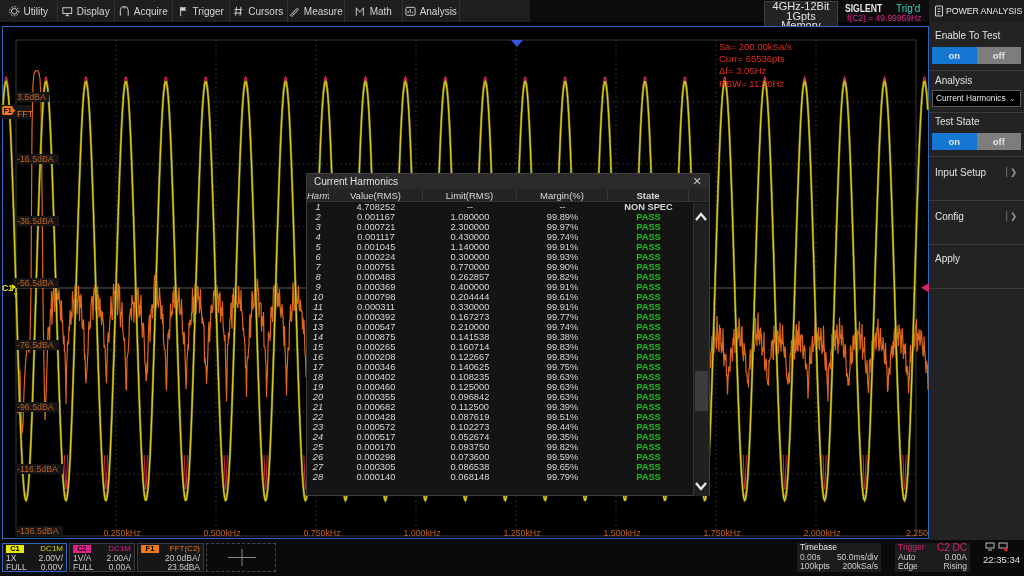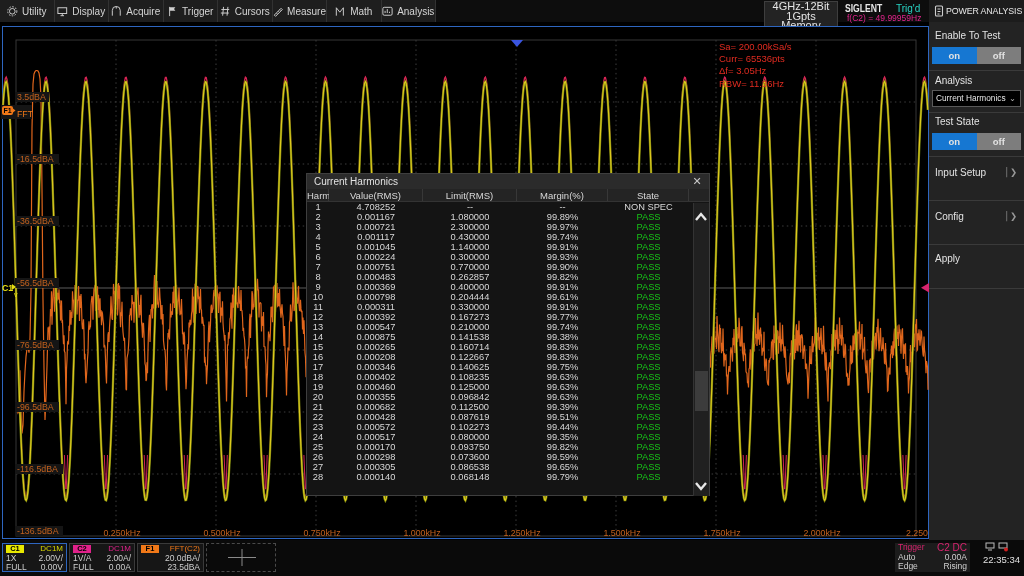--- a/index.html
+++ b/index.html
@@ -1,38 +1,38 @@
 <!DOCTYPE html>
 <html><head><meta charset="utf-8"><style>
 * { margin:0; padding:0; box-sizing:border-box; }
 body { width:1024px; height:576px; background:#000; overflow:hidden;
   font-family:"Liberation Sans", sans-serif; position:relative; }
 #topbar { position:absolute; left:0; top:0; width:929px; height:22px; background:#0d0d0d; }
-#menus { position:absolute; left:0; top:0; width:436px; height:22px; background:#1e1e1e; display:flex; }
+#menus { position:absolute; left:0; top:0; width:530px; height:22px; background:#1e1e1e; display:flex; }
 .mi { width:57.5px; height:22px; display:flex; align-items:center; justify-content:center;
   gap:4px; border-right:1px solid #323232; color:#d5d5d5; font-size:10px; white-space:nowrap; overflow:hidden; }
 #infobox { position:absolute; left:764px; top:1px; width:74px; height:32px; background:#232323;
   border:1px solid #3e3e3e; color:#e6e6e6; font-size:11px; text-align:center; line-height:9.5px; padding-top:0; }
 #siglent { position:absolute; left:845px; top:2px; color:#e8e8e8; font-size:11px;
   font-weight:bold; transform:scaleX(0.78); transform-origin:left; white-space:nowrap; }
 #trigd { position:absolute; left:896px; top:3px; color:#28d4c4; font-size:10px; }
 #fc2 { position:absolute; left:847px; top:13px; color:#e0258c; font-size:8.5px; }
 #scope { position:absolute; left:0; top:0; }
 
 #tbl { position:absolute; left:306px; top:173px; width:404px; height:323px;
   background:#141414; border:1px solid #3e3e3e; z-index:5; font-size:9.5px; color:#d8d8d8; }
 #tbl .title { height:15px; background:#2b2b2b; line-height:15px; padding-left:7px; font-size:10px; color:#e2e2e2; }
 #tbl .x { position:absolute; right:5px; top:2px; width:14px; height:11px; color:#c8c8c8; font-size:11px; text-align:center; line-height:11px; }
 #tbl .sum { height:14px; display:flex; background:#1b1b1b; border-bottom:1px solid #333; }
 #tbl .sum div { line-height:14px; text-align:center; border-right:1px solid #2e2e2e; }
 #tbl .hdr { height:13px; display:flex; background:#242424; border-bottom:1px solid #333; }
 #tbl .hdr div { line-height:13px; text-align:center; border-right:1px solid #383838; background:#242424; }
 #tbl .tr { height:10px; display:flex; line-height:10px; font-size:9.3px; }
 #tbl .tr div { text-align:center; }
-.c0 { width:22px; } .c1 { width:94px; } .c2 { width:94px; } .c3 { width:91px; } .c4 { width:81px; }
+.c0 { width:22px;font-style:italic; } .c1 { width:94px; } .c2 { width:94px; } .c3 { width:91px; } .c4 { width:81px;font-weight:bold; }
 #sbar { position:absolute; right:0; top:29px; width:16px; height:293px; background:#202020; border-left:1px solid #333; }
 #sthumb { position:absolute; right:1px; top:197px; width:13px; height:40px; background:#3c3c3c; }
 
 #side { position:absolute; left:929px; top:0; width:95px; height:561px; background:#232323; color:#e2e2e2; }
 #side .hd { height:22px; background:#1c1c1c; line-height:22px; font-size:8.8px; padding-left:17px; color:#e8e8e8; white-space:nowrap; letter-spacing:-0.1px; }
 #side .lbl { position:absolute; left:6px; font-size:10px; white-space:nowrap; }
 .tog { position:absolute; left:3px; width:89px; height:17px; display:flex; font-size:9.5px;font-weight:bold; }
 .tog .on { width:44.5px; background:#1677d2; text-align:center; line-height:17px; }
 .tog .off { width:44.5px; background:#7d7d7d; text-align:center; line-height:17px; }
 #dd { position:absolute; left:3px; top:90px; width:89px; height:17px; background:#000;
@@ -338,21 +338,21 @@
     <div class="tr">
       <div class="c0">23</div>
       <div class="c1">0.000572</div>
       <div class="c2">0.102273</div>
       <div class="c3">99.44%</div>
       <div class="c4" style="color:#17c217">PASS</div>
     </div>
     <div class="tr">
       <div class="c0">24</div>
       <div class="c1">0.000517</div>
-      <div class="c2">0.080000</div>
+      <div class="c2">0.052674</div>
       <div class="c3">99.35%</div>
       <div class="c4" style="color:#17c217">PASS</div>
     </div>
     <div class="tr">
       <div class="c0">25</div>
       <div class="c1">0.000170</div>
       <div class="c2">0.093750</div>
       <div class="c3">99.82%</div>
       <div class="c4" style="color:#17c217">PASS</div>
     </div>
@@ -457,20 +457,34 @@
     <div class="r">
         <span></span>
         <span>23.5dBA</span>
       </div>
   </div>
   <div class="chbox" style="left:206px;width:70px;background:#0a0a0a;border:1px dashed #4a4a4a;color:#999">
     <svg width="64" height="27" viewBox="0 0 64 27">
         <path d="M18 13.5h28M32 5v17" stroke="#8a8a8a" stroke-width="1"></path>
       </svg>
   </div>
+  <div class="chbox" style="left:797px;width:84px;background:#1c1c1c;border:none">
+    <div class="r">
+        <span style="color:#e8e8e8">Timebase</span>
+        <span></span>
+      </div>
+    <div class="r">
+        <span>0.00s</span>
+        <span>50.0ms/div</span>
+      </div>
+    <div class="r">
+        <span>100kpts</span>
+        <span>200kSa/s</span>
+      </div>
+  </div>
   <div class="chbox" style="left:895px;width:75px;background:#1c1c1c;border:none">
     <div class="r">
         <span style="color:#d6246e">Trigger</span>
         <span style="color:#d6246e;font-size:10px">C2 DC</span>
       </div>
     <div class="r">
         <span>Auto</span>
         <span>0.00A</span>
       </div>
     <div class="r">

